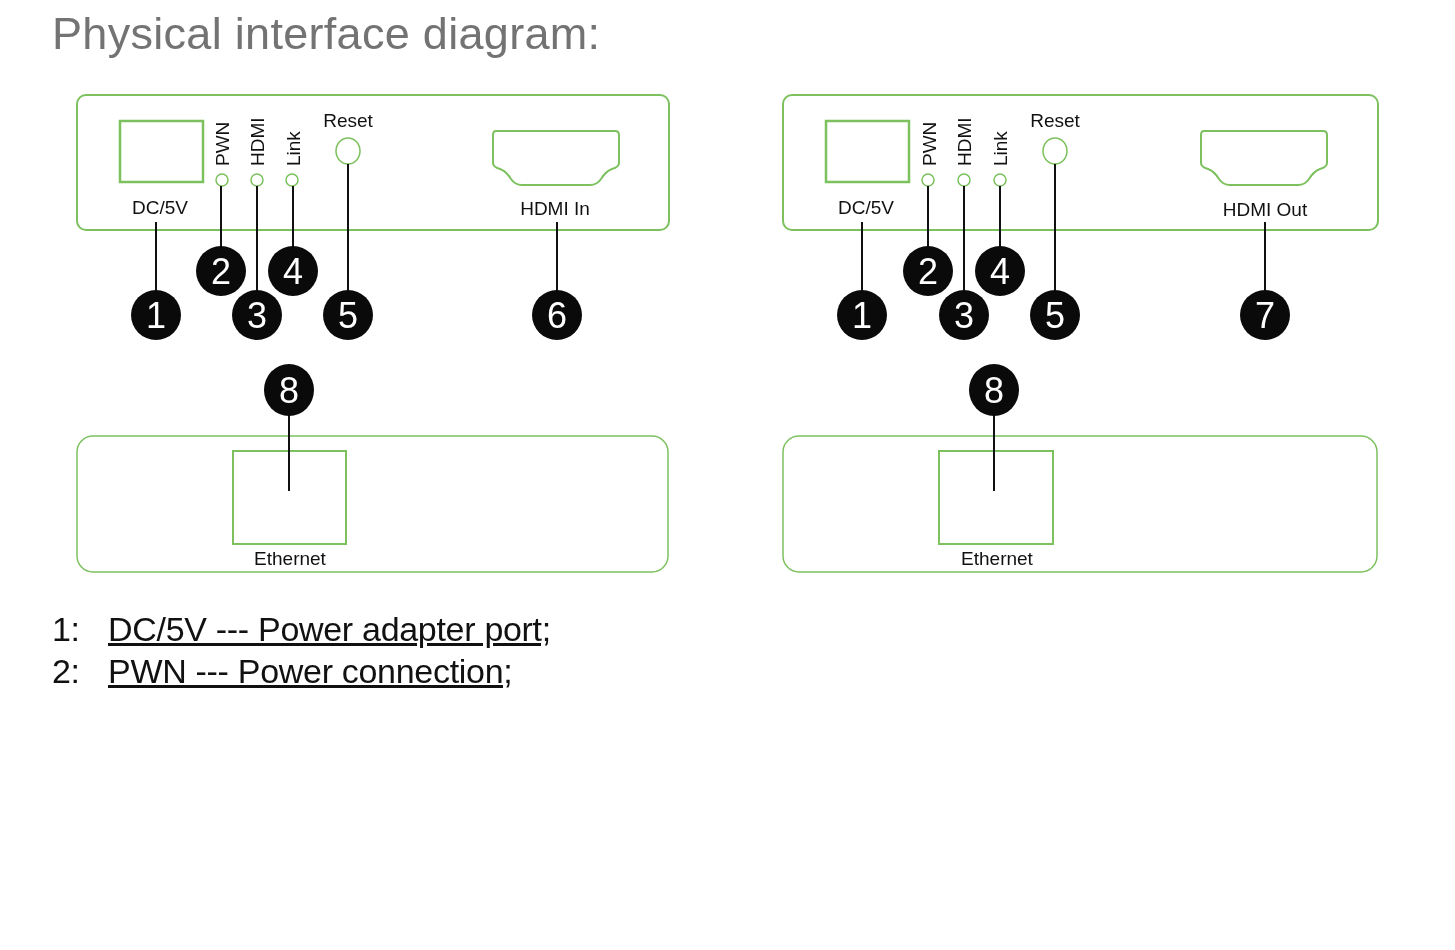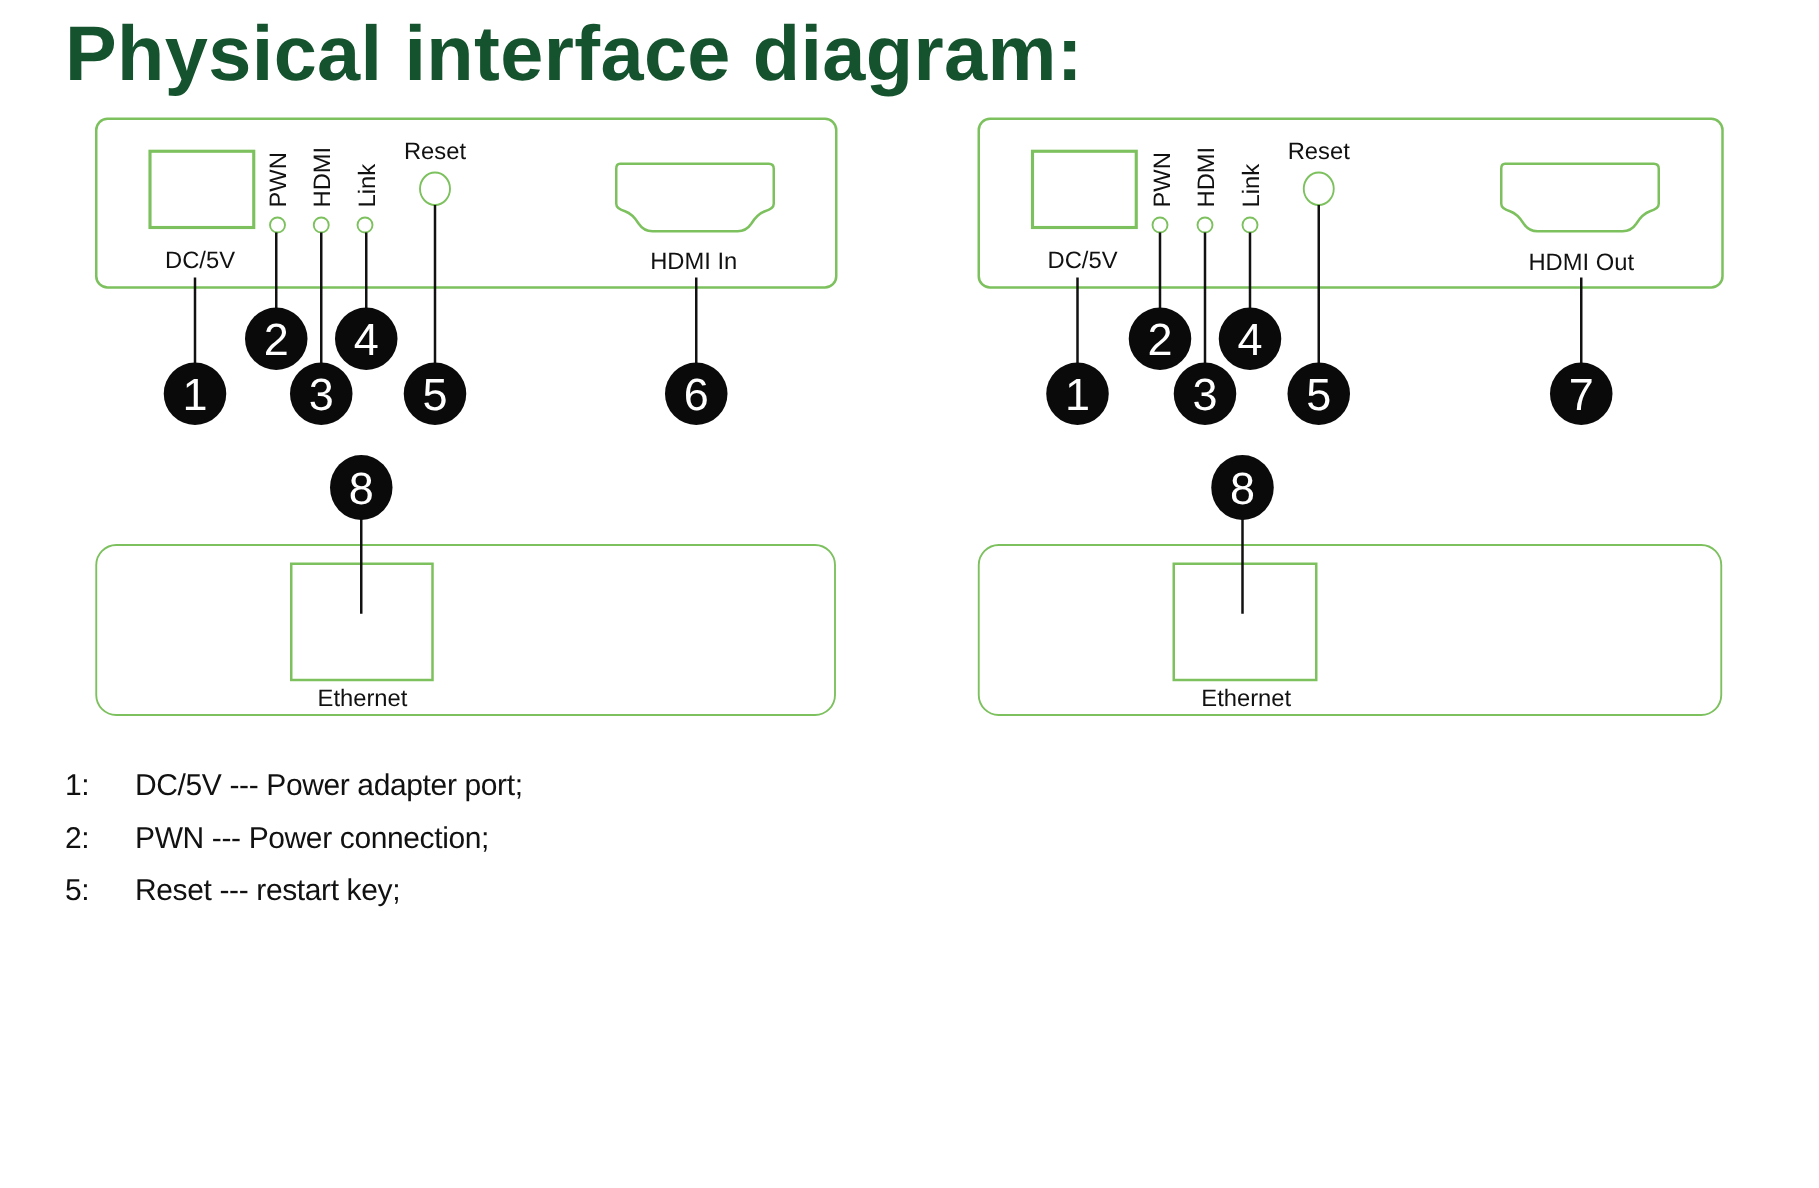--- a/index.html
+++ b/index.html
@@ -1,20 +1,20 @@
 <!DOCTYPE html>
 <html><head>
 <meta charset="utf-8">
 <style>
   html, body { margin: 0; padding: 0; background: #ffffff; }
   body { width: 1455px; height: 950px; position: relative; overflow: hidden; font-family: "Liberation Sans", sans-serif; color: #111; }
-  .title { position: absolute; left: 52px; top: 8px; font-size: 62px; font-weight: bold; letter-spacing: 0.3px; margin: 0; color: #14532d; }
+  .title { position: absolute; left: 52px; top: 8px; font-size: 45px; font-weight: normal; letter-spacing: 0.3px; margin: 0; color: #737373; }
   svg.diagram { position: absolute; left: 0; top: 0; }
   .legend { position: absolute; left: 52px; top: 608px; margin: 0; padding: 0; list-style: none; }
-  .legend li { font-size: 24px; line-height: 42px; height: 42px; white-space: nowrap; letter-spacing: -0.3px; }
+  .legend li { font-size: 34px; line-height: 42px; height: 42px; white-space: nowrap; letter-spacing: -0.3px; text-decoration: underline; }
   .legend .num { display: inline-block; width: 56px; }
   .lbl { font-family: "Liberation Sans", sans-serif; font-size: 19px; fill: #111; }
   .badge-text { font-family: "Liberation Sans", sans-serif; font-size: 36px; fill: #ffffff; }
 </style>
 </head>
 <body>
 
 <h1 class="title">Physical interface diagram:</h1>
 
 <svg class="diagram" width="1455" height="600" viewBox="0 0 1455 600">
@@ -146,14 +146,13 @@
         <ellipse cx="994" cy="390" rx="25" ry="26" fill="#0a0a0a"></ellipse>
         <text class="badge-text" x="994" y="403" text-anchor="middle">8</text>
       </g>
     <text class="lbl" x="997" y="565" text-anchor="middle">Ethernet</text>
   </g>
 </svg>
 
 <ul class="legend">
   <li><span class="num">1:</span><span>DC/5V --- Power adapter port;</span></li>
   <li><span class="num">2:</span><span>PWN --- Power connection;</span></li>
-  <li><span class="num">5:</span><span>Reset --- restart key;</span></li>
 </ul>
 
 </body></html>

